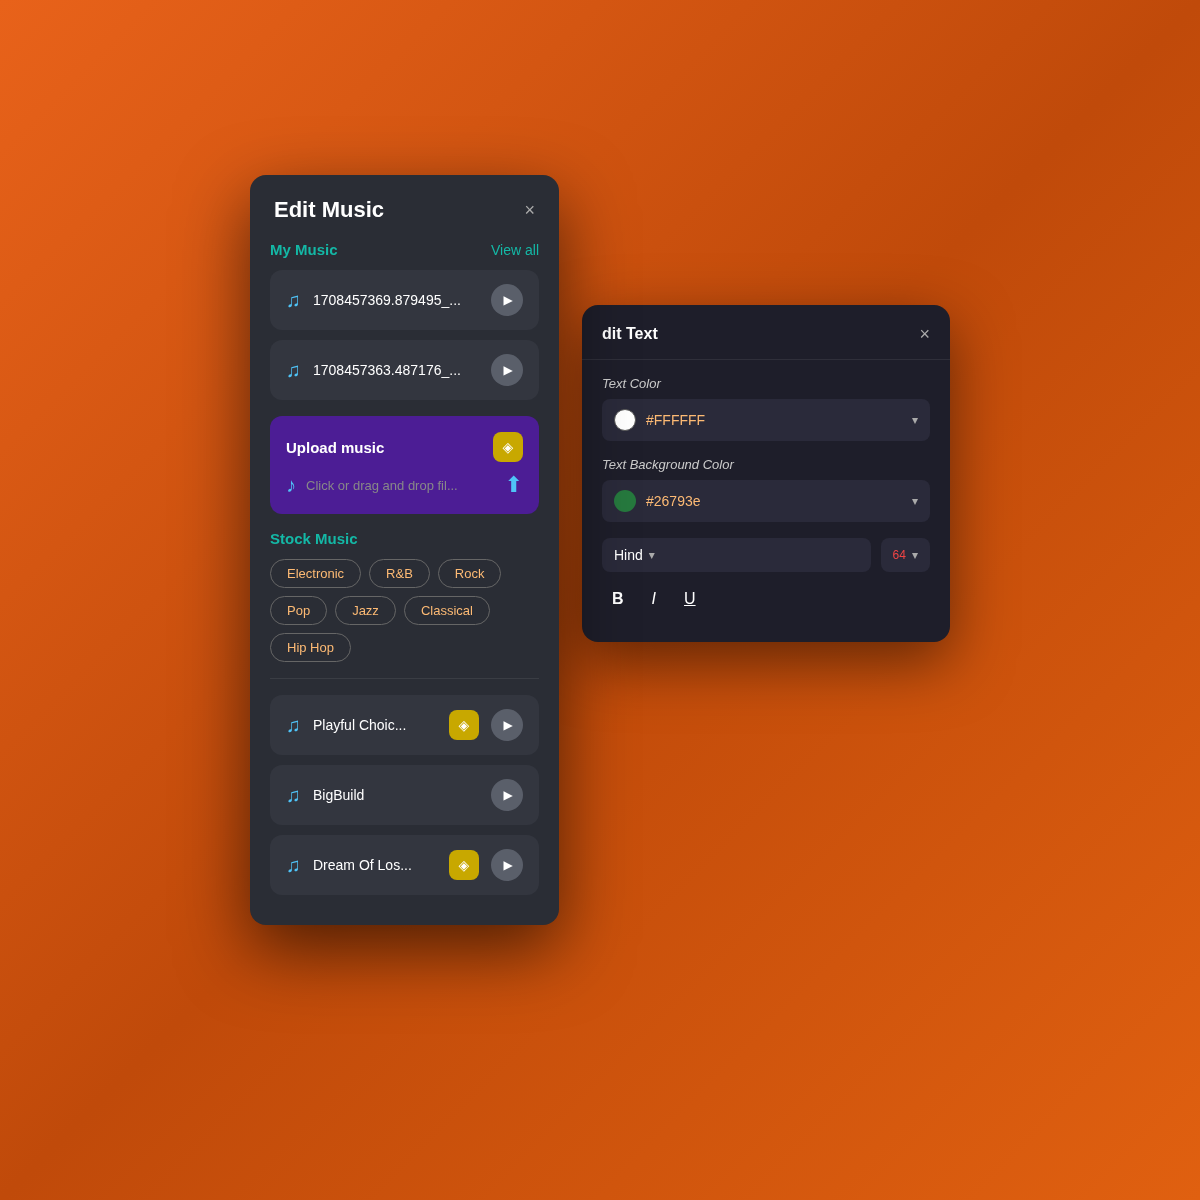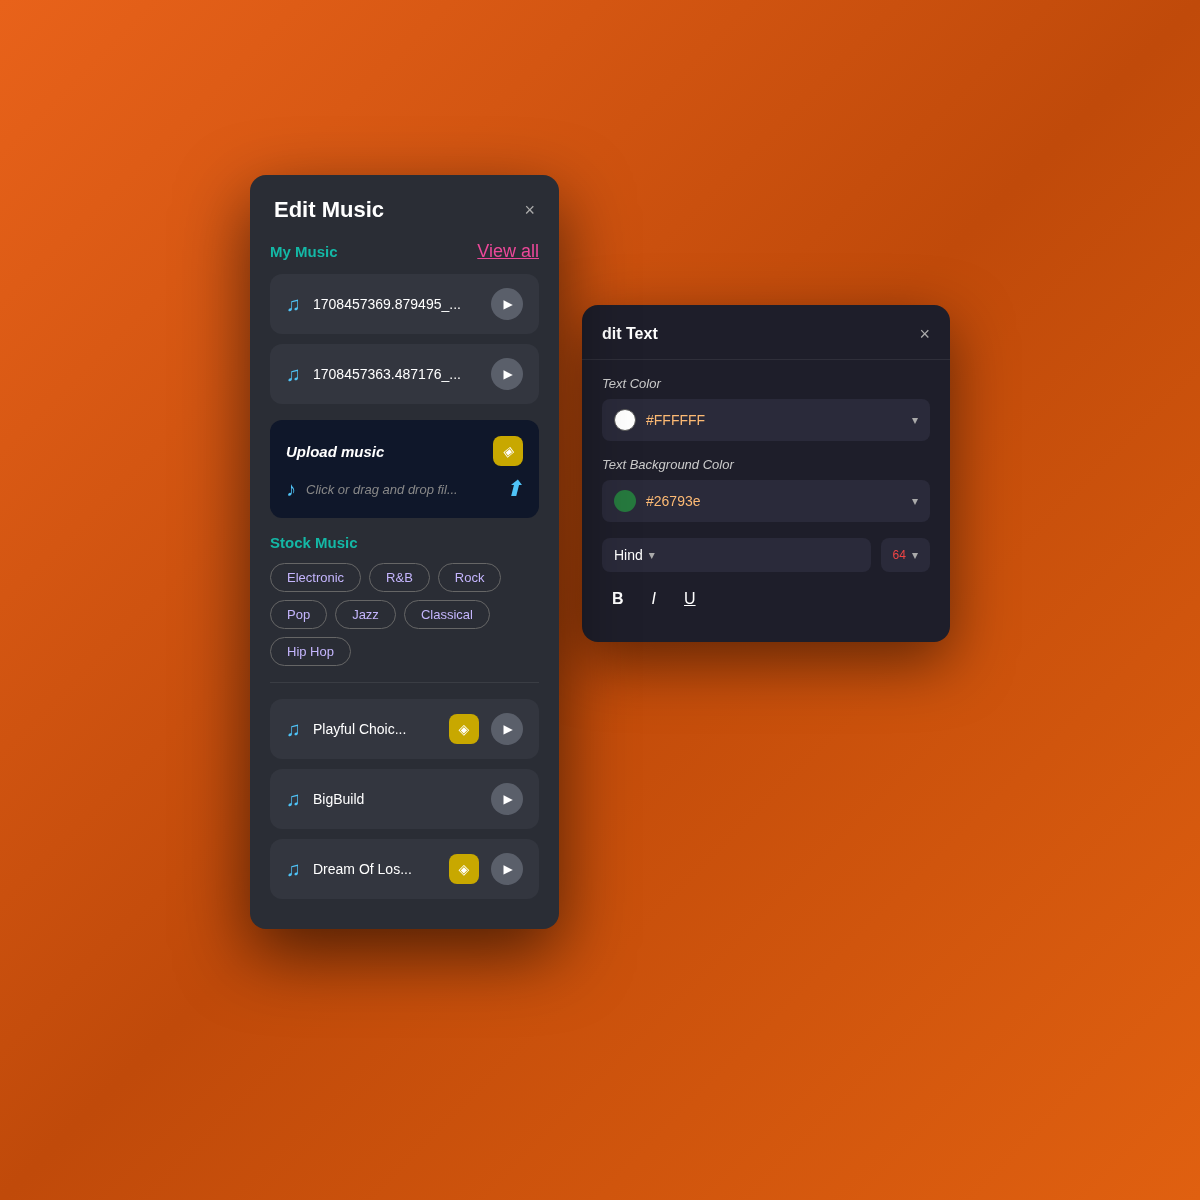--- a/index.html
+++ b/index.html
@@ -181,24 +181,23 @@
       align-items: center;
       justify-content: space-between;
       margin-bottom: 12px;
     }
     .section-title {
       color: #14b8a6;
       font-size: 15px;
       font-weight: 700;
     }
     .view-all {
-      color: #ec4899;
-      font-size: 18px;
-      cursor: pointer;
-      text-decoration: underline;
+      color: #14b8a6;
+      font-size: 14px;
+      cursor: pointer;
     }
     .music-item {
       background: #33363f;
       border-radius: 12px;
       padding: 14px 16px;
       display: flex;
       align-items: center;
       margin-bottom: 10px;
       gap: 12px;
     }
@@ -239,25 +238,24 @@
       display: flex;
       align-items: center;
       justify-content: center;
       flex-shrink: 0;
     }
     .premium-badge .diamond {
       color: #ffffff;
       font-size: 14px;
     }
     .upload-section {
-      background: #0f172a;
+      background: #4c1d95;
       border-radius: 12px;
       padding: 16px;
       margin: 16px 0;
-      font-style: italic;
     }
     .upload-header {
       display: flex;
       align-items: center;
       justify-content: space-between;
       margin-bottom: 10px;
     }
     .upload-title {
       color: #ffffff;
       font-size: 15px;
@@ -281,21 +279,21 @@
       display: flex;
       flex-wrap: wrap;
       gap: 8px;
       margin-top: 12px;
     }
     .genre-tag {
       background: transparent;
       border: 1px solid #666;
       border-radius: 20px;
       padding: 6px 16px;
-      color: #c4b5fd;
+      color: #fdba74;
       font-size: 13px;
       cursor: pointer;
     }
     .divider {
       height: 1px;
       background: rgba(255,255,255,0.08);
       margin: 16px 0;
     }
     .upload-cloud {
       color: #4fc3f7;

